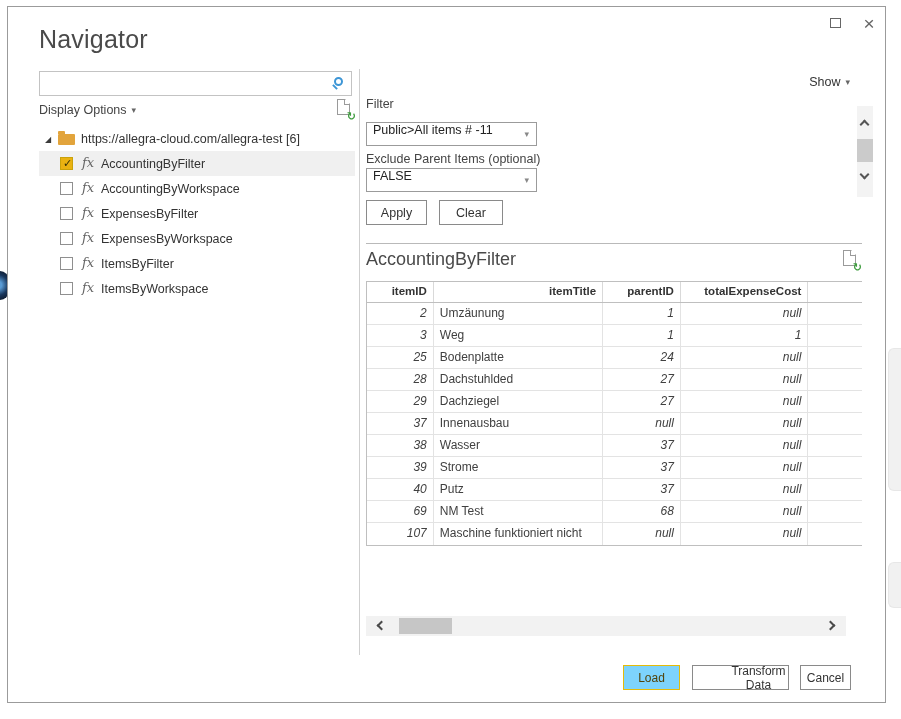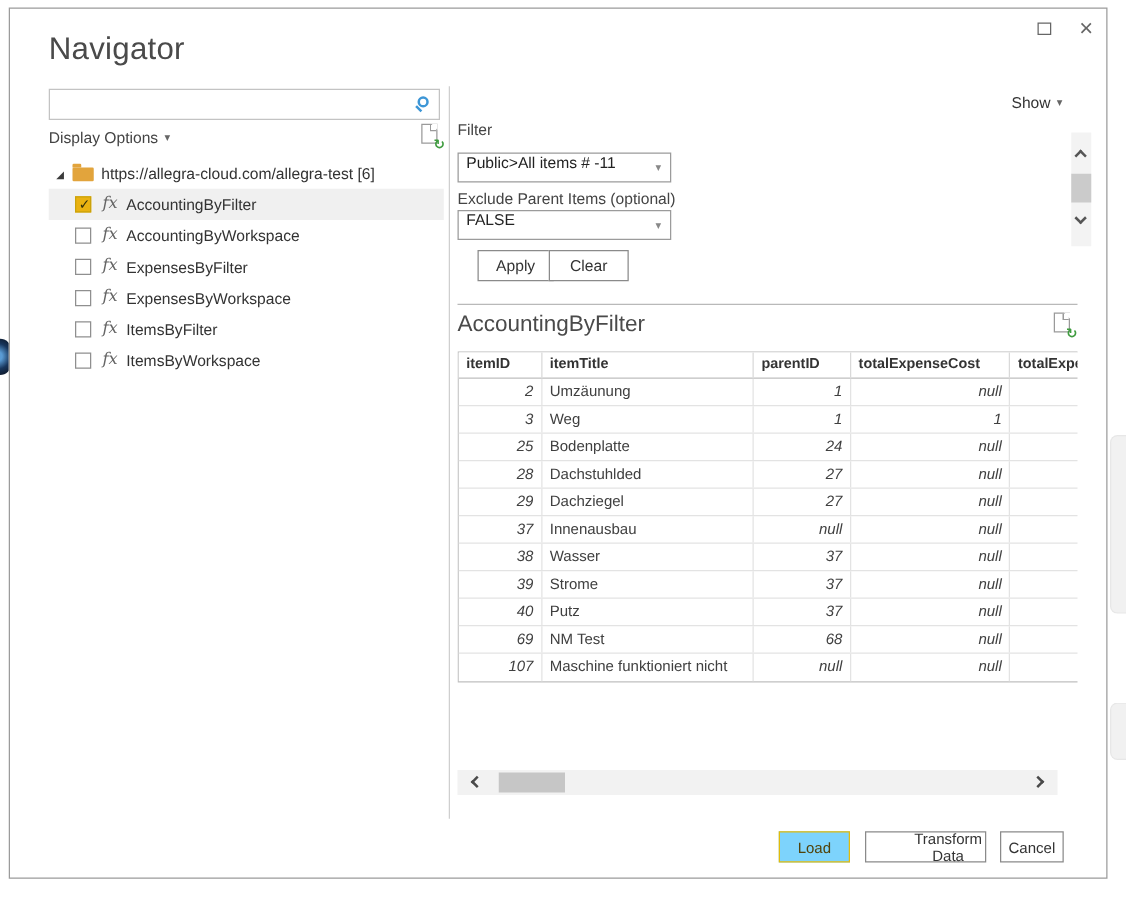--- a/index.html
+++ b/index.html
@@ -74,31 +74,31 @@
 
   .field-label { position:absolute; left:358px; font-size:12.5px; color:#444; }
   .fl1 { top:90px;text-align:right; } .fl2 { top:145px; }
   .dropdown { position:absolute; left:358px; width:171px; height:24px; border:1px solid #9b9b9b; background:#fff;
     font-size:12.5px; color:#222; display:flex; align-items:flex-start; padding:0 6px; cursor:pointer; }
   .dd1 { top:115px; } .dd2 { top:161px; }
   .dd-caret { position:absolute; right:7px; top:6px; font-size:9px; color:#888; }
 
   .pq-btn { position:absolute; height:25px; background:#fff; border:1px solid #8a8a8a; font-size:12.5px; color:#333;
     display:flex; align-items:center; justify-content:center; cursor:pointer; font-family:inherit; }
-  .apply-btn { left:358px; top:193px; width:61px;margin-left:16px; }
+  .apply-btn { left:358px; top:193px; width:61px; }
   .clear-btn { left:431px; top:193px; width:64px; }
 
   .h-rule { position:absolute; left:358px; top:236px; width:496px; height:1px; background:#b9b9b9; }
   .preview-title { position:absolute; left:358px; top:242px; font-size:18px; font-weight:300; color:#4a4a4a; }
 
   
   .table-wrap { position:absolute; left:358px; top:274px; width:496px; height:266px; overflow:hidden; }
   .ptable { position:absolute; left:0; top:0; width:561px; border:1px solid #bfbfbf; background:#fff; }
   .thead { display:flex; height:21px; border-bottom:1px solid #bfbfbf; background:#fff; }
-  .th { font-size:11.5px; font-weight:bold; color:#333; padding:3px 6px 0 6px; border-right:1px solid #d9d9d9; overflow:hidden; white-space:nowrap; }
+  .th { font-size:11.5px; font-weight:bold; color:#333; padding:3px 6px 0 6px; border-right:1px solid #d9d9d9; overflow:hidden; white-space:nowrap;text-align:right; }
   .tr { display:flex; height:22px; border-bottom:1px solid #e3e3e3; }
   .tr:last-child { border-bottom:none; }
   .td { font-size:12px; color:#404040; padding:3px 6px 0 6px; border-right:1px solid #e3e3e3; overflow:hidden; white-space:nowrap; }
   .num { font-style:italic; text-align:right; }
   .text { text-align:left; }
   .col0 { width:67px; } .col1 { width:170px; } .col2 { width:78px; } .col3 { width:128px; } .col4 { width:118px; border-right:none; }
 
   .hscroll { position:absolute; left:358px; top:609px; width:480px; height:20px; background:#f2f2f2; }
   .hchev { position:absolute; top:6px; width:7px; height:7px; border-top:2px solid #4a4a4a; border-right:2px solid #4a4a4a; }
   .hchev-left { left:12px; transform:rotate(-135deg); }

